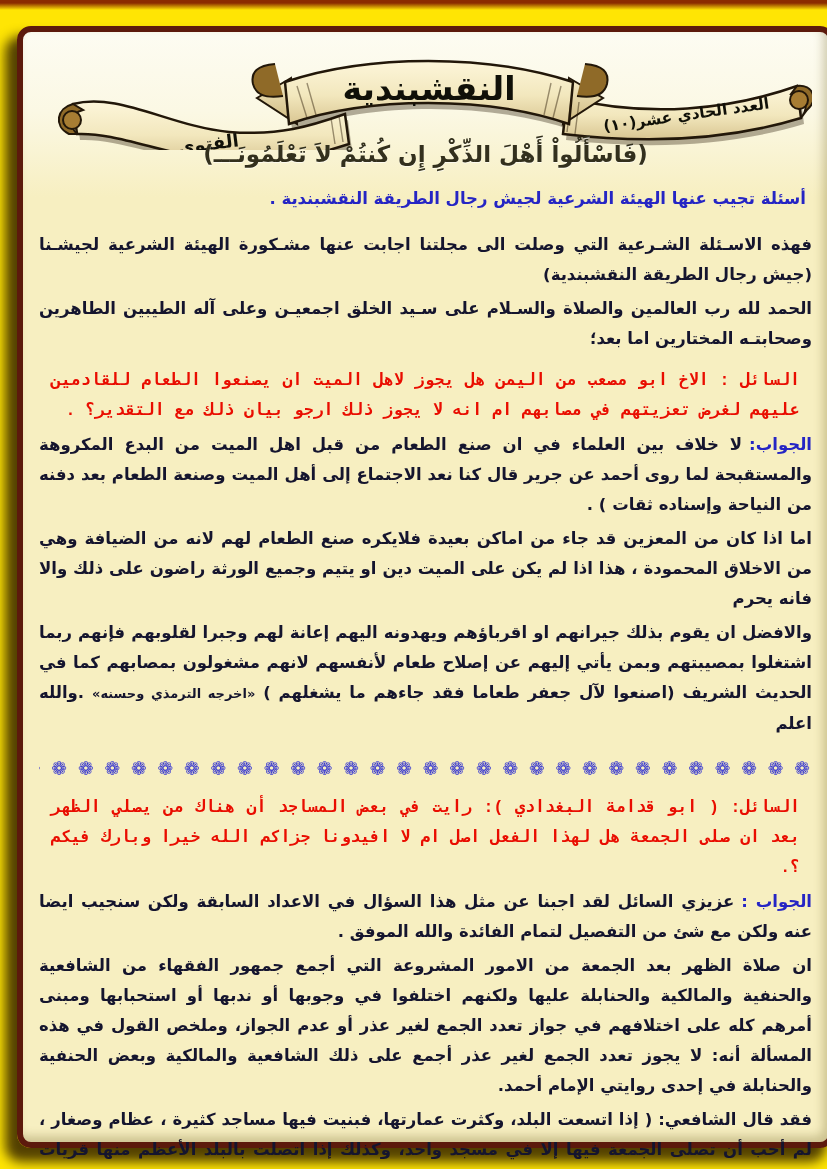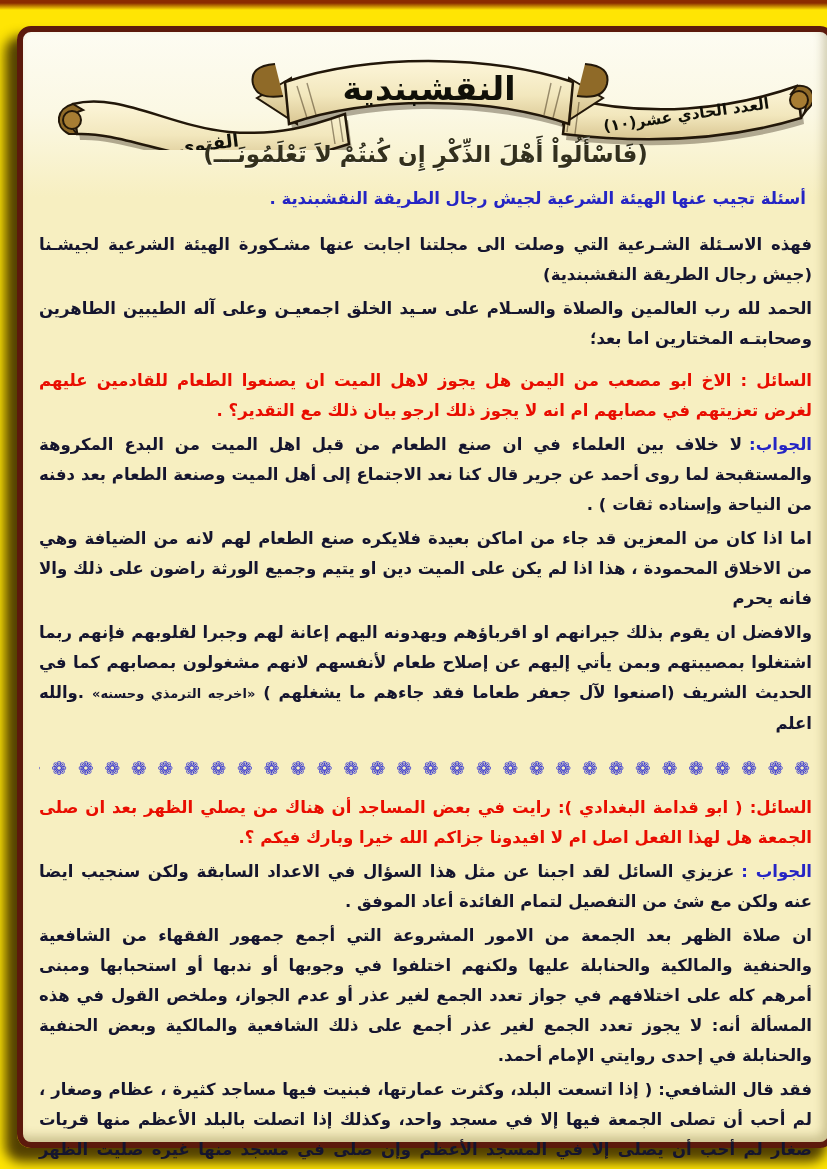--- a/index.html
+++ b/index.html
@@ -23,21 +23,21 @@
     text-shadow:0 1px 0 rgba(255,255,255,.6);
   }
   .verse{
     position:absolute;top:109px;left:0;width:100%;text-align:center;
     font-size:23px;font-weight:bold;color:#33301d;
     text-shadow:0 1px 0 rgba(255,255,255,.6);
   }
   .doc{font-size:16.5px;line-height:30px;font-weight:bold;color:#15152e;}
   .heading{color:#2525c4;text-align:right;margin:2px 6px 16px 0;}
   .p{text-align:justify;margin:4px 0 0;}
-  .q{color:#e90d00;text-align:justify;margin:12px 0 0;}
+  .q{color:#e90d00;text-align:justify;margin:12px 12px 0;font-family:Liberation Mono, monospace;}
   .lbl{color:#2525c4;margin-inline-end:7px;}
   .ans{margin-top:4px;}
   .cite{font-size:13px;}
   .sep{
     text-align:center;color:#3b3bd0;font-size:19px;letter-spacing:2px;
     margin:16px 0 6px;line-height:26px;white-space:nowrap;overflow:hidden;
   }
 </style>
 </head>
 <body>
@@ -108,18 +108,18 @@
     <p class="q">السائل : الاخ ابو مصعب من اليمن هل يجوز لاهل الميت ان يصنعوا الطعام للقادمين عليهم لغرض تعزيتهم في مصابهم ام انه لا يجوز ذلك ارجو بيان ذلك مع التقدير؟ .</p>
 
     <p class="p ans"><span class="lbl">الجواب:</span><span>لا خلاف بين العلماء في ان صنع الطعام من قبل اهل الميت من البدع المكروهة والمستقبحة لما روى أحمد عن جرير قال كنا نعد الاجتماع إلى أهل الميت وصنعة الطعام بعد دفنه من النياحة وإسناده ثقات )  .</span></p>
     <p class="p">اما اذا كان من المعزين قد جاء من اماكن بعيدة فلايكره صنع الطعام لهم لانه من الضيافة وهي من الاخلاق المحمودة ، هذا اذا لم يكن على الميت دين او يتيم وجميع الورثة راضون على ذلك والا فانه يحرم</p>
     <p class="p"><span>والافضل ان يقوم بذلك جيرانهم او اقرباؤهم ويهدونه اليهم إعانة لهم وجبرا لقلوبهم فإنهم ربما اشتغلوا بمصيبتهم وبمن يأتي إليهم عن إصلاح طعام لأنفسهم لانهم مشغولون بمصابهم كما في الحديث الشريف (اصنعوا لآل جعفر طعاما فقد جاءهم ما يشغلهم )</span> <span class="cite">«اخرجه الترمذي وحسنه»</span><span> .والله اعلم</span></p>
 
     <div class="sep">❁ ❁ ❁ ❁ ❁ ❁ ❁ ❁ ❁ ❁ ❁ ❁ ❁ ❁ ❁ ❁ ❁ ❁ ❁ ❁ ❁ ❁ ❁ ❁ ❁ ❁ ❁ ❁ ❁ ❁ ❁ ❁ ❁ ❁ ❁ ❁</div>
 
     <p class="q">السائل:  ( ابو قدامة البغدادي ): رايت في بعض المساجد أن هناك من يصلي الظهر بعد ان صلى الجمعة هل لهذا الفعل اصل ام لا افيدونا جزاكم الله خيرا وبارك فيكم ؟.</p>
 
-    <p class="p ans"><span class="lbl">الجواب :</span><span>عزيزي السائل لقد اجبنا عن مثل هذا السؤال في الاعداد السابقة ولكن سنجيب ايضا عنه ولكن مع شئ من التفصيل لتمام الفائدة أعاد الموفق .</span></p>
+    <p class="p ans"><span class="lbl">الجواب :</span><span>عزيزي السائل لقد اجبنا عن مثل هذا السؤال في الاعداد السابقة ولكن سنجيب ايضا عنه ولكن مع شئ من التفصيل لتمام الفائدة والله الموفق .</span></p>
     <p class="p">ان صلاة الظهر بعد الجمعة من الامور المشروعة التي أجمع جمهور الفقهاء من الشافعية والحنفية والمالكية والحنابلة عليها ولكنهم اختلفوا في وجوبها أو ندبها أو استحبابها ومبنى أمرهم كله على اختلافهم في جواز تعدد الجمع لغير عذر أو عدم الجواز، وملخص القول في هذه المسألة أنه: لا يجوز تعدد الجمع لغير عذر أجمع على ذلك الشافعية والمالكية وبعض الحنفية والحنابلة في إحدى روايتي الإمام أحمد.</p>
     <p class="p"><span>فقد قال الشافعي: ( إذا اتسعت البلد، وكثرت عمارتها، فبنيت فيها مساجد كثيرة ، عظام وصغار ، لم أحب أن تصلى الجمعة فيها إلا في مسجد واحد، وكذلك إذا اتصلت بالبلد الأعظم منها قريات صغار لم أحب أن يصلى إلا في المسجد الأعظم وإن صلى في مسجد منها غيره صليت الظهر أربعا وإن صليت الجمعة أعاد من صلاها فيها)</span> </p>
 
   </div>
 </div>
 
 </body></html>

